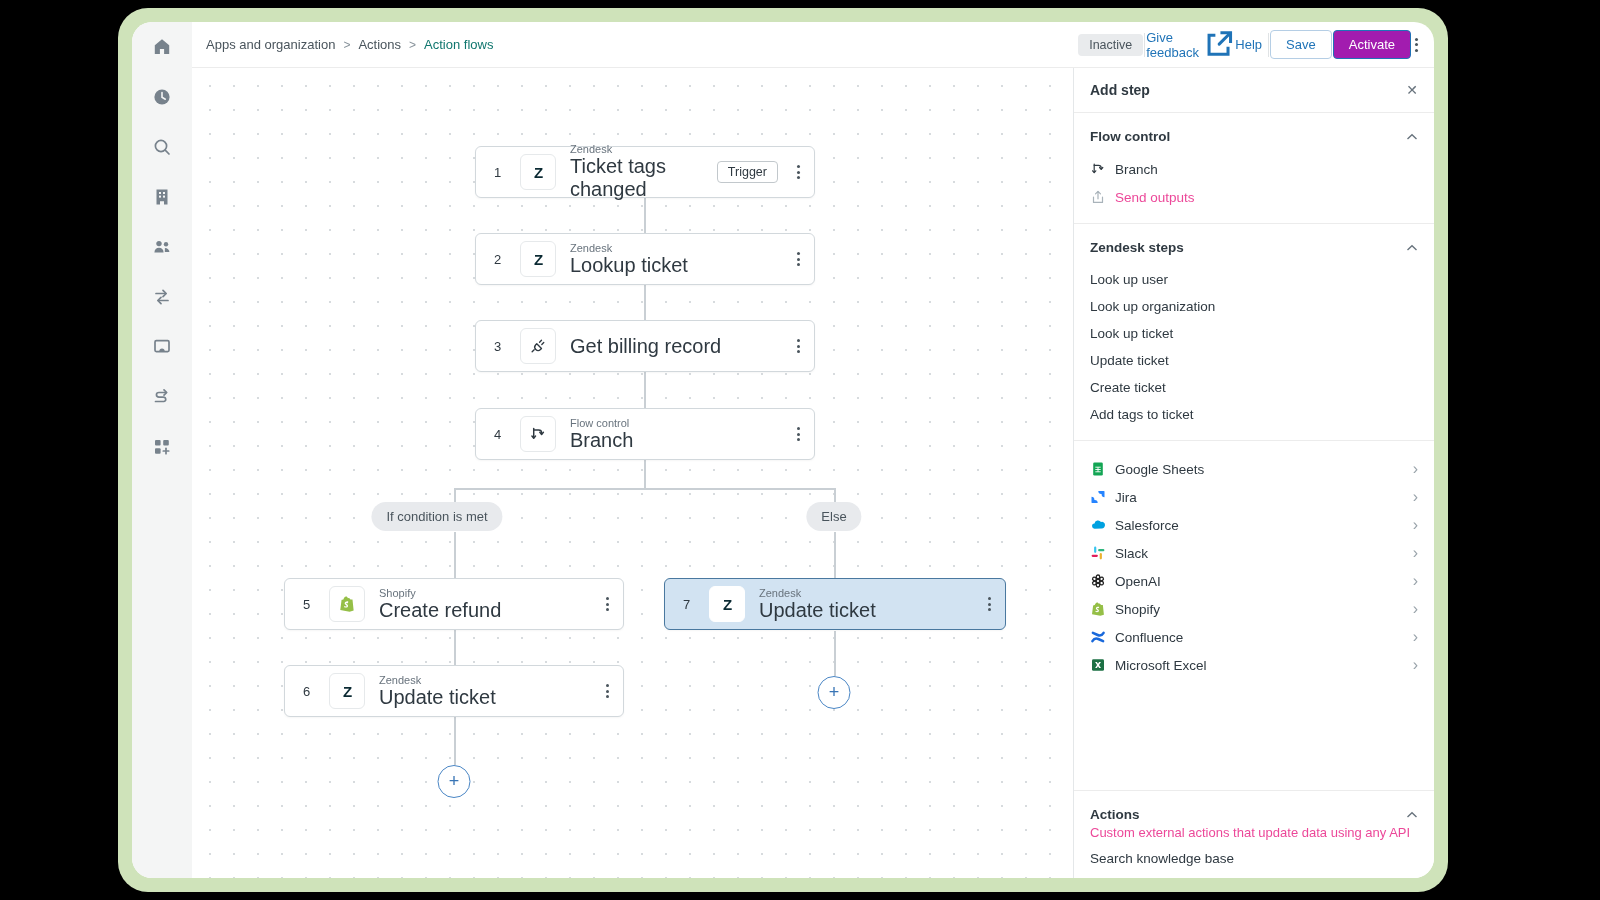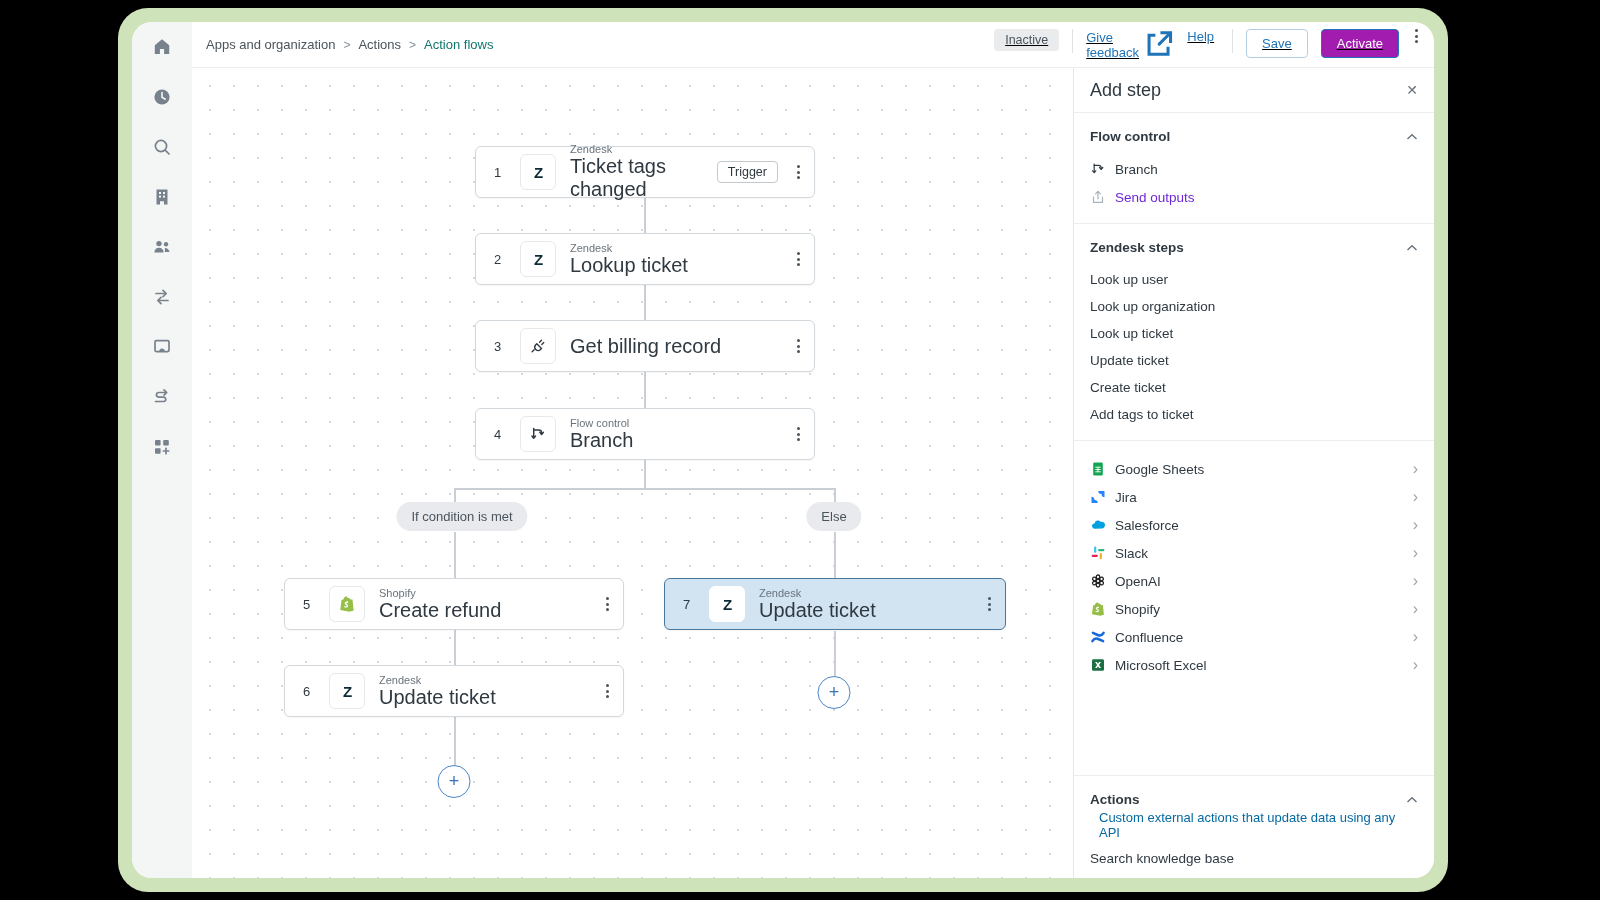--- a/index.html
+++ b/index.html
@@ -16,21 +16,21 @@
   .side-btn svg { width:20px; height:20px; }
 
   
   .main { flex:1; display:flex; flex-direction:column; min-width:0; }
   .topbar { height:46px; border-bottom:1px solid #ececec; display:flex; align-items:center;
             padding:0 14px; flex:none; }
   .crumbs { display:flex; align-items:center; gap:8px; font-size:13px; color:#49545c; }
   .crumb { cursor:pointer; }
   .crumb.active { color:#0f766e; }
   .crumb-sep { color:#87929a; font-size:12px; }
-  .top-right { margin-left:auto; display:flex; align-items:flex-start; gap:13px;text-decoration:underline; }
+  .top-right { margin-left:auto; display:flex; align-items:center; gap:1px; }
   .badge-inactive { background:#e9ebed; color:#49545c; font-size:12.5px; padding:4px 11px; border-radius:4px; }
   .vdiv { width:1px; height:24px; background:#e0e3e5; }
   .link { color:#1f73b7; font-size:13px; display:flex; align-items:center; gap:5px; cursor:pointer; }
   .btn { font-size:13px; border-radius:4px; padding:6px 15px; cursor:pointer; }
   .btn.save { background:#fff; color:#1f73b7; border:1px solid #b5cee5; }
   .btn.activate { background:#a21caf; color:#fff; border:1px solid #1f73b7; }
   .kebab { width:4px; display:flex; flex-direction:column; gap:2.5px; align-items:center; cursor:pointer; padding:0 4px; }
   .kebab i { width:3px; height:3px; border-radius:50%; background:#49545c; }
 
   .content { flex:1; display:flex; min-height:0; }
@@ -71,36 +71,36 @@
   .pill { position:absolute; transform:translateX(-50%); background:#e8eaed; color:#49545c;
           font-size:13px; padding:7px 15px; border-radius:17px; white-space:nowrap; top:434px; }
   .plus { position:absolute; transform:translateX(-50%); width:33px; height:33px; border-radius:50%;
           border:1.5px solid #4a86c5; background:#fff; color:#3874b5; font-size:18px; font-weight:300;
           display:flex; align-items:center; justify-content:center; cursor:pointer; }
 
   
   .panel { width:361px; border-left:1px solid #e4e7e9; display:flex; flex-direction:column; flex:none; background:#fff; }
   .p-head { height:45px; flex:none; display:flex; align-items:center; justify-content:space-between;
             padding:0 16px; border-bottom:1px solid #ececec; }
-  .p-title { font-size:18px; font-weight:400; color:#2f3941; }
+  .p-title { font-size:14px; font-weight:700; color:#2f3941; }
   .x-btn { color:#68737d; font-size:14px; cursor:pointer; }
   .section { padding:14px 16px 12px; }
   .sec-head { display:flex; justify-content:space-between; align-items:center; margin-bottom:10px; cursor:pointer; }
   .sec-title { font-size:13.5px; font-weight:700; color:#2f3941; }
   .chev-up svg { width:12px; height:8px; stroke:#68737d; }
   .p-item { height:28px; display:flex; align-items:center; gap:9px; font-size:13.5px; color:#2f3941; cursor:pointer; }
   .p-item.plain { height:27px; }
-  .p-item.disabled { color:#6d28d9; cursor:default; }
+  .p-item.disabled { color:#ec4899; cursor:default; }
   .p-item .fc-ic { width:16px; height:16px; flex:none; display:flex; }
   .ext-ic { width:16px; height:16px; flex:none; display:flex; }
   .ext-ic svg { width:16px; height:16px; }
   .chev-r { margin-left:auto; color:#9aa4ab; font-size:16px; line-height:1; }
   .divider { height:1px; background:#ececec; flex:none; }
   .spacer { flex:1; }
-  .sub { font-size:13px; color:#0369a1; margin-top:2px;margin-left:9px; }
+  .sub { font-size:13px; color:#ec4899; margin-top:2px; }
   .actions-item { margin-top:11px; font-size:13.5px; color:#2f3941; cursor:pointer; }
 </style>
 </head>
 <body>
 
 <div class="frame">
 <div class="window">
 
   <nav class="sidebar">
     <div class="side-btn">
@@ -312,21 +312,21 @@
                 <span class="cat">Flow control</span>
                 <span class="ttl">Branch</span>
               </span>
           <span class="kebab">
                 <i></i>
                 <i></i>
                 <i></i>
               </span>
         </div>
 
-        <span class="pill" style="left:270px">If condition is met</span>
+        <span class="pill" style="left:245px">If condition is met</span>
         <span class="pill" style="left:642px">Else</span>
 
         <div class="node n5">
           <span class="num">5</span>
           <span class="tile">
             <svg viewBox="0 0 16 16">
                   <path fill="#95bf47" d="M12.9 4.2c0-.1-.1-.2-.2-.2l-1.6-.1-1.2-1.2c-.1-.1-.3-.2-.5-.1l-.6.2C8.5 2 7.9 1.4 7.2 1.4 5.9 1.4 5.1 3 4.8 3.9l-1.2.4c-.4.1-.4.1-.5.5L2 13.3l8.3 1.5 3.6-1.1z"></path>
                   <path fill="#fff" d="M9.2 5.9c-.4-.2-1-.3-1.5-.2-1.3.2-1.9 1-1.8 1.9.1 1.1 1.7 1.3 1.7 2.1 0 .3-.2.5-.6.5-.5 0-1-.3-1.3-.5l-.3 1c.3.3 1 .5 1.6.5 1.2 0 2-.7 1.9-1.7-.1-1.2-1.7-1.4-1.7-2.1 0-.2.2-.4.5-.4.4 0 .9.2 1.1.3z"></path>
                 </svg>
           </span>

